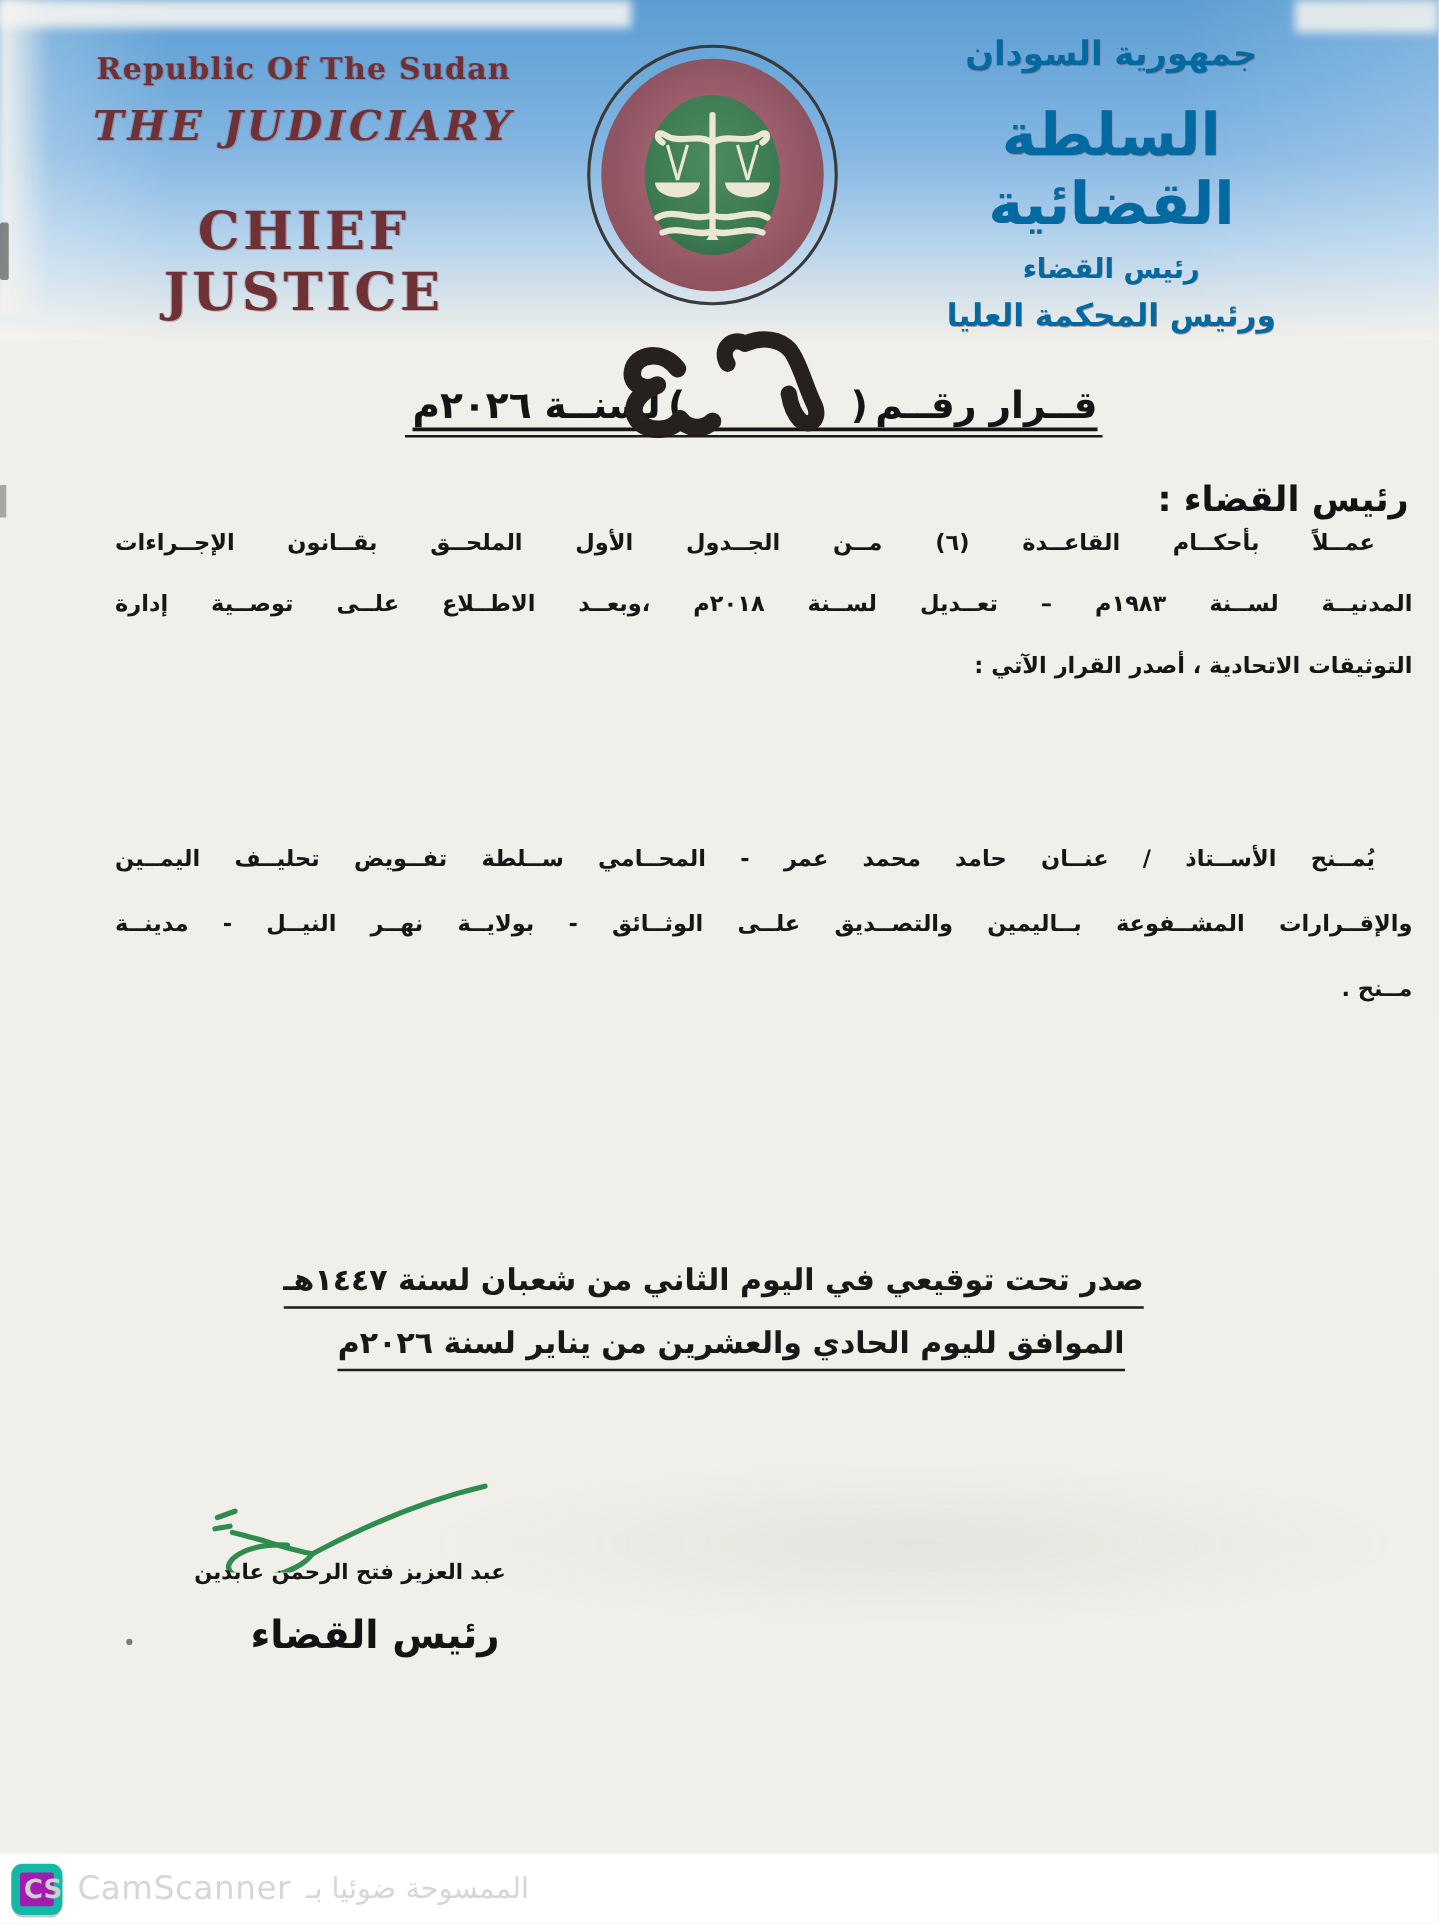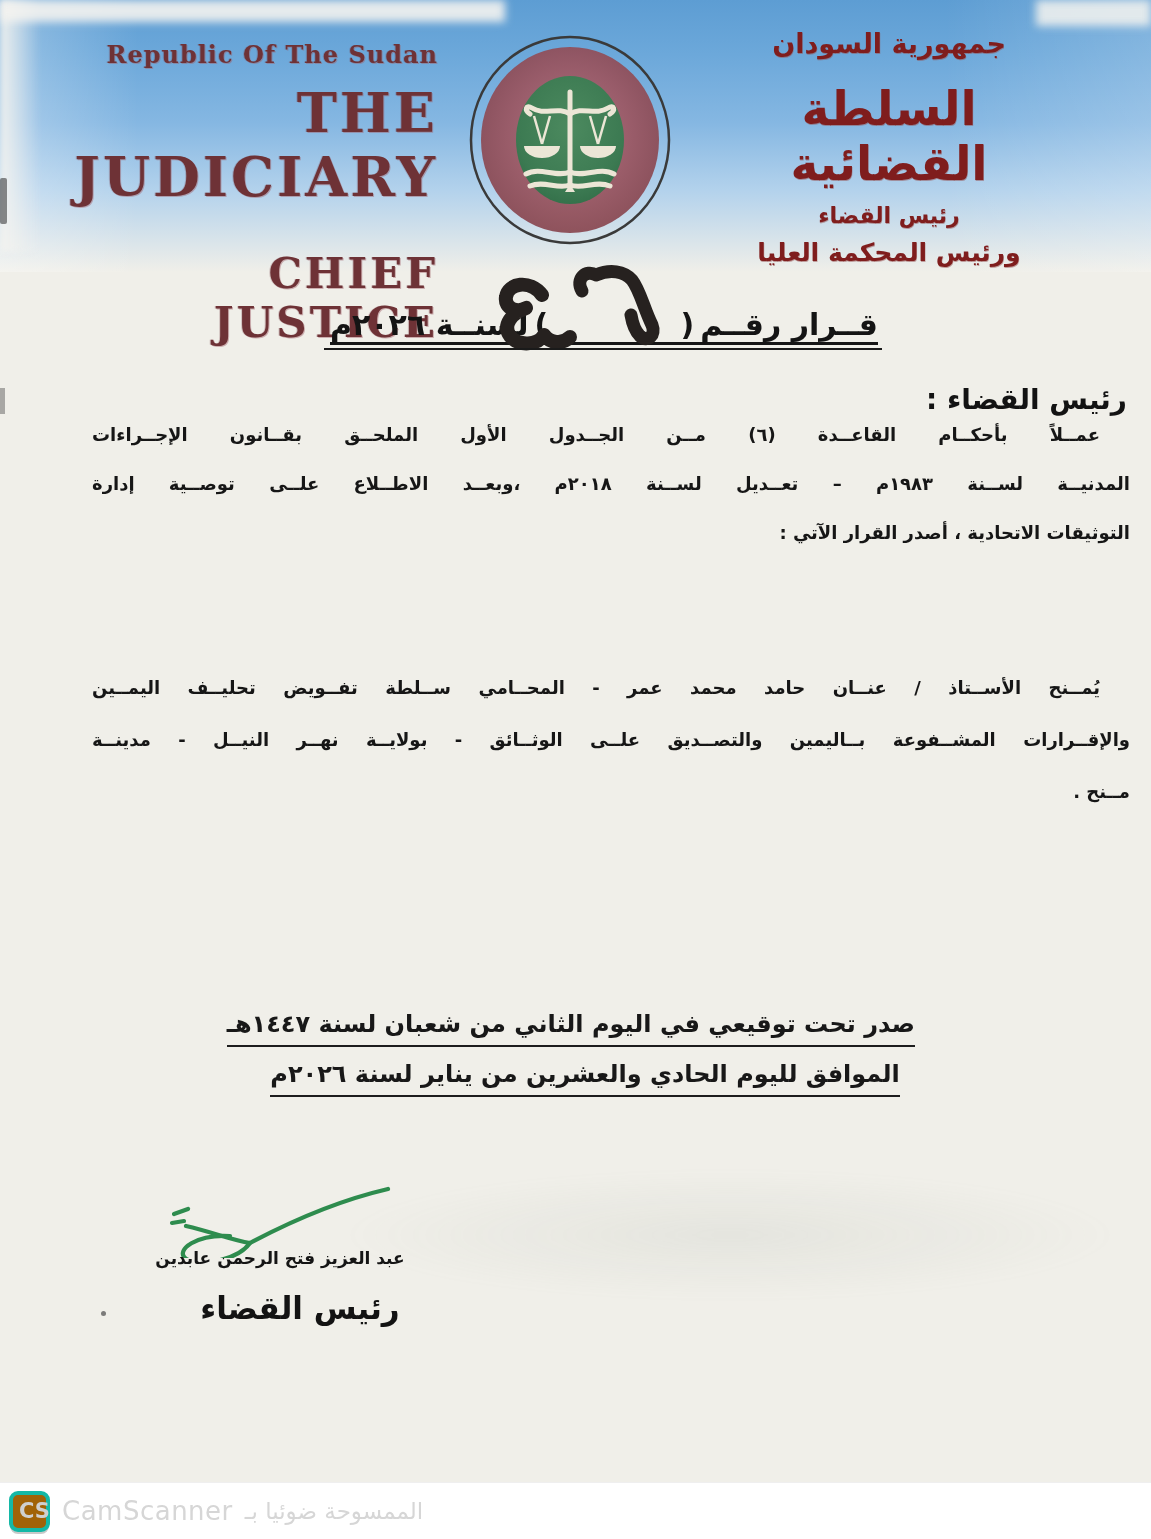--- a/index.html
+++ b/index.html
@@ -23,30 +23,30 @@
       linear-gradient(180deg, #5d9dd3 0%, #6ca8da 20%, #85b7e2 45%, #b3d2ec 70%, rgba(240,239,233,0) 100%);
   }
   .band-notch-left { position:absolute; left:0; top:0; width:40px; height:252px;
     background:linear-gradient(to right, rgba(243,242,238,0.95), rgba(243,242,238,0)); filter:blur(3px); }
   .band-notch-top { position:absolute; left:0; top:0; width:505px; height:22px;
     background:rgba(244,243,239,0.9); filter:blur(4px); }
   .band-notch-tr { position:absolute; left:1036px; top:0; width:115px; height:26px;
     background:rgba(244,243,239,0.85); filter:blur(4px); }
 
   
-  .eng-stamp { position:absolute; left:48px; top:40px; width:390px; text-align:right;
+  .eng-stamp { position:absolute; left:48px; top:40px; width:390px; text-align:center;
     color:#6e3236; font-family:"DejaVu Serif", serif; font-weight:bold;
     text-shadow:1px 1px 0 rgba(160,95,105,0.45), -1px 0 0 rgba(120,60,70,0.25); }
   .eng-stamp .l1 { font-size:24px; letter-spacing:1px; }
-  .eng-stamp .l2 { font-size:54px; letter-spacing:3px; margin-top:12px; }
+  .eng-stamp .l2 { font-size:33px; letter-spacing:3px; margin-top:12px;font-style:italic; }
   .eng-stamp .l3 { font-size:42px; letter-spacing:3px; margin-top:40px; }
 
   
   .ar-header { position:absolute; left:703px; top:28px; width:372px; text-align:center;
-    direction:rtl; color:#7f1d1d; font-weight:bold;
+    direction:rtl; color:#0369a1; font-weight:bold;
     text-shadow:0.5px 0.5px 0 rgba(150,80,80,0.5); }
   .ar-header .a1 { font-size:27px; letter-spacing:1px; }
   .ar-header .a2 { font-size:47px; margin-top:22px; }
   .ar-header .a3 { font-size:22px; margin-top:12px; }
   .ar-header .a4 { font-size:25px; margin-top:10px; }
 
   
   .seal { position:absolute; left:468px; top:34px; width:204px; height:212px; }
 
   
@@ -90,23 +90,23 @@
   
   .edge-mark1 { position:absolute; left:0; top:178px; width:7px; height:46px; background:#2e2e2e; opacity:.55; border-radius:2px; }
   .edge-mark2 { position:absolute; left:0; top:388px; width:5px; height:26px; background:#3c3c3c; opacity:.4; }
   .ghost-watermark { position:absolute; left:340px; top:1170px; width:780px; height:130px;
     background:radial-gradient(ellipse at 50% 50%, rgba(150,160,150,0.12), rgba(150,160,150,0) 70%);
     filter:blur(4px); }
 
   
   .footer-bar { position:absolute; left:0; bottom:0; width:1151px; height:57px; background:#ffffff;
     display:flex; align-items:center; gap:12px; padding-left:9px; border-top:1px solid #efefef; }
-  .cs-logo { width:41px; height:41px; border:4px solid #14b8a6; border-radius:9px;
+  .cs-logo { width:41px; height:41px; border:7px solid #14b8a6; border-radius:9px;
     display:flex; align-items:center; justify-content:center;
-    font-size:21px; font-weight:bold; color:#cfcfcf; background:#a16207;
+    font-size:21px; font-weight:bold; color:#cfcfcf; background:#a21caf;
     box-shadow:0 3px 0 -1px #c9c9c9;padding-left:10px; }
   .footer-text { font-size:26px; color:#d6d6d6; letter-spacing:0.5px; }
   .footer-arabic { font-size:23px; color:#d6d6d6; direction:rtl; }
 </style>
 </head>
 <body>
 
 <div class="page">
 
   <div class="blue-band"></div>

